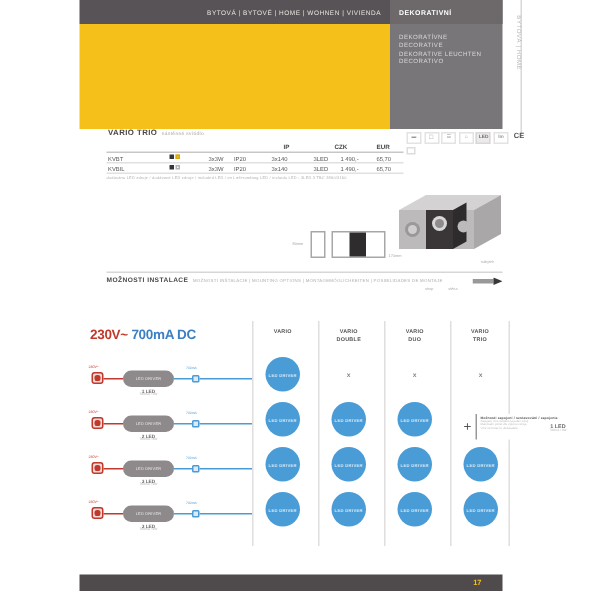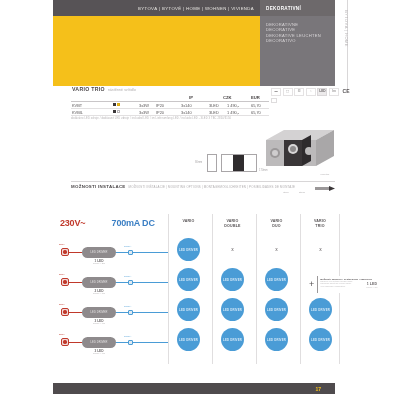--- a/index.html
+++ b/index.html
@@ -164,21 +164,21 @@
     display: flex; gap: 10px; align-items: flex-end;
   }
   .inst-ic { text-align: center; }
   .inst-ic .cap { font-size: 2.5px; color: #b0adaf; display: block; margin-bottom: 1px; }
 
   
   .matrix { position: absolute; left: 56px; top: 214px; width: 290px; height: 150px; }
 
   .mx-title { position: absolute; left: 4px; top: 4px; font-size: 9px; font-weight: bold; letter-spacing: -.2px; white-space: nowrap; }
   .mx-title .v { color: #c0392b; }
-  .mx-title .a { color: #3b7fc4; margin-left: 24px; }
+  .mx-title .a { color: #3b7fc4; }
 
   .mx-cols { position: absolute; left: 112px; top: 0; width: 178px; height: 150px; }
   .mx-col {
     position: absolute; top: 0; width: 40px; height: 150px;
     border-left: .6px solid #e0dedf;
     text-align: center;
   }
   .mx-col .ch {
     font-size: 3.6px; font-weight: bold; color: #575355;
     line-height: 4.6px; padding-top: 5px; letter-spacing: .2px;

